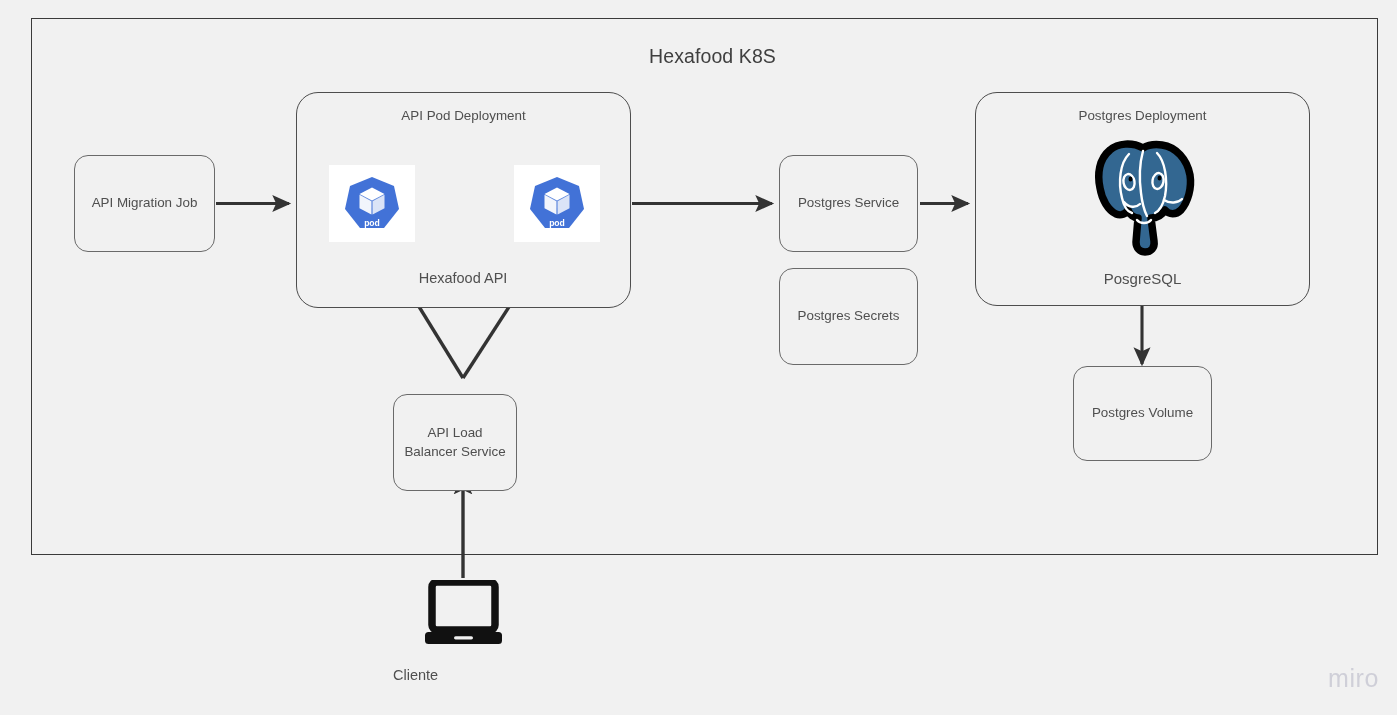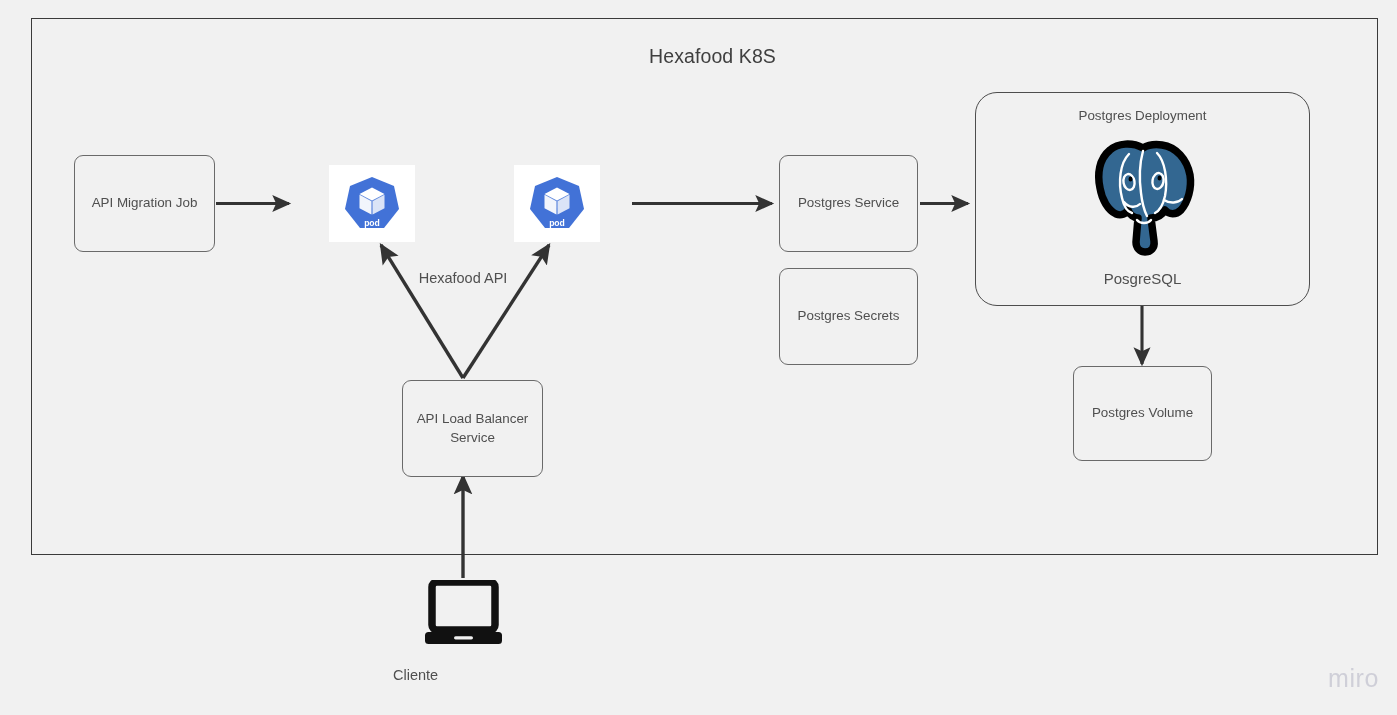--- a/index.html
+++ b/index.html
@@ -67,21 +67,21 @@
     width: 100%;
     text-align: center;
     font-size: 15px;
     color: #4f4f4f;
     margin-top: 48px;
   }
   
   .rect-node {
     position: absolute;
     border: 1.1px solid #6a6a6a;
-    border-radius: 9px;
+    border-radius: 14px;
     background: #f1f1f1;
     display: flex;
     align-items: center;
     justify-content: center;
     text-align: center;
     font-size: 13.4px;
     line-height: 1.35;
     color: #4f4f4f;
     padding: 4px 8px;
   }
@@ -162,20 +162,23 @@
 
     <g>
       <line x1="463" y1="578" x2="463" y2="476" stroke="#333333" stroke-width="3.4" marker-end="url(#arrowhead)"></line>
     </g>
   </svg>
 
   <div class="rect-node" style="left:74px; top:155px; width:141px; height:97px;">
     <span>API Migration Job</span>
   </div>
 
+  <div class="group-box" style="left:296px; top:92px; width:335px; height:216px;">
+    <div class="group-title">API Pod Deployment</div>
+  </div>
 
   <div class="pod-tile" style="left:329px; top:165px; width:86px; height:77px;">
     <svg width="66" height="62" viewBox="0 0 66 62">
       <polygon points="33,4 55,13 60,36 45,55 21,55 6,36 11,13" fill="#4272d7"></polygon>
       <g fill="#ffffff">
         <polygon points="33,15 45,21.5 45,35 33,41.5 21,35 21,21.5" opacity="0.15"></polygon>
         <path d="M33,14.5 L45.5,21 L33,27.5 L20.5,21 Z" fill="#ffffff"></path>
         <path d="M20.5,21.8 L32.4,28.2 L32.4,41.6 L20.5,35.2 Z" fill="#f2f5fc"></path>
         <path d="M33.6,28.2 L45.5,21.8 L45.5,35.2 L33.6,41.6 Z" fill="#dbe4f7"></path>
       </g>
@@ -244,21 +247,21 @@
         <ellipse cx="42.5" cy="41" rx="2" ry="2.6"></ellipse>
         <ellipse cx="71.5" cy="40" rx="2" ry="2.6"></ellipse>
       </g>
     </svg>
   </div>
 
   <div class="rect-node" style="left:1073px; top:366px; width:139px; height:95px;">
     <span>Postgres Volume</span>
   </div>
 
-  <div class="rect-node" style="left:393px; top:380px; width:141px; height:97px;margin-left:9px;">
+  <div class="rect-node" style="left:393px; top:394px; width:124px; height:97px;">
     <span>API Load Balancer Service</span>
   </div>
 
   <div id="client-icon" style="left:424px; top:580px; width:79px; height:67px;">
     <svg width="79" height="67" viewBox="0 0 79 67">
       <rect x="8" y="2" width="63" height="48" rx="5" ry="5" fill="none" stroke="#111111" stroke-width="7.5"></rect>
       <rect x="1" y="52" width="77" height="12" rx="3.5" ry="3.5" fill="#111111"></rect>
       <rect x="30" y="56.2" width="19" height="3.2" rx="1.6" ry="1.6" fill="#f1f1f1"></rect>
     </svg>
   </div>

